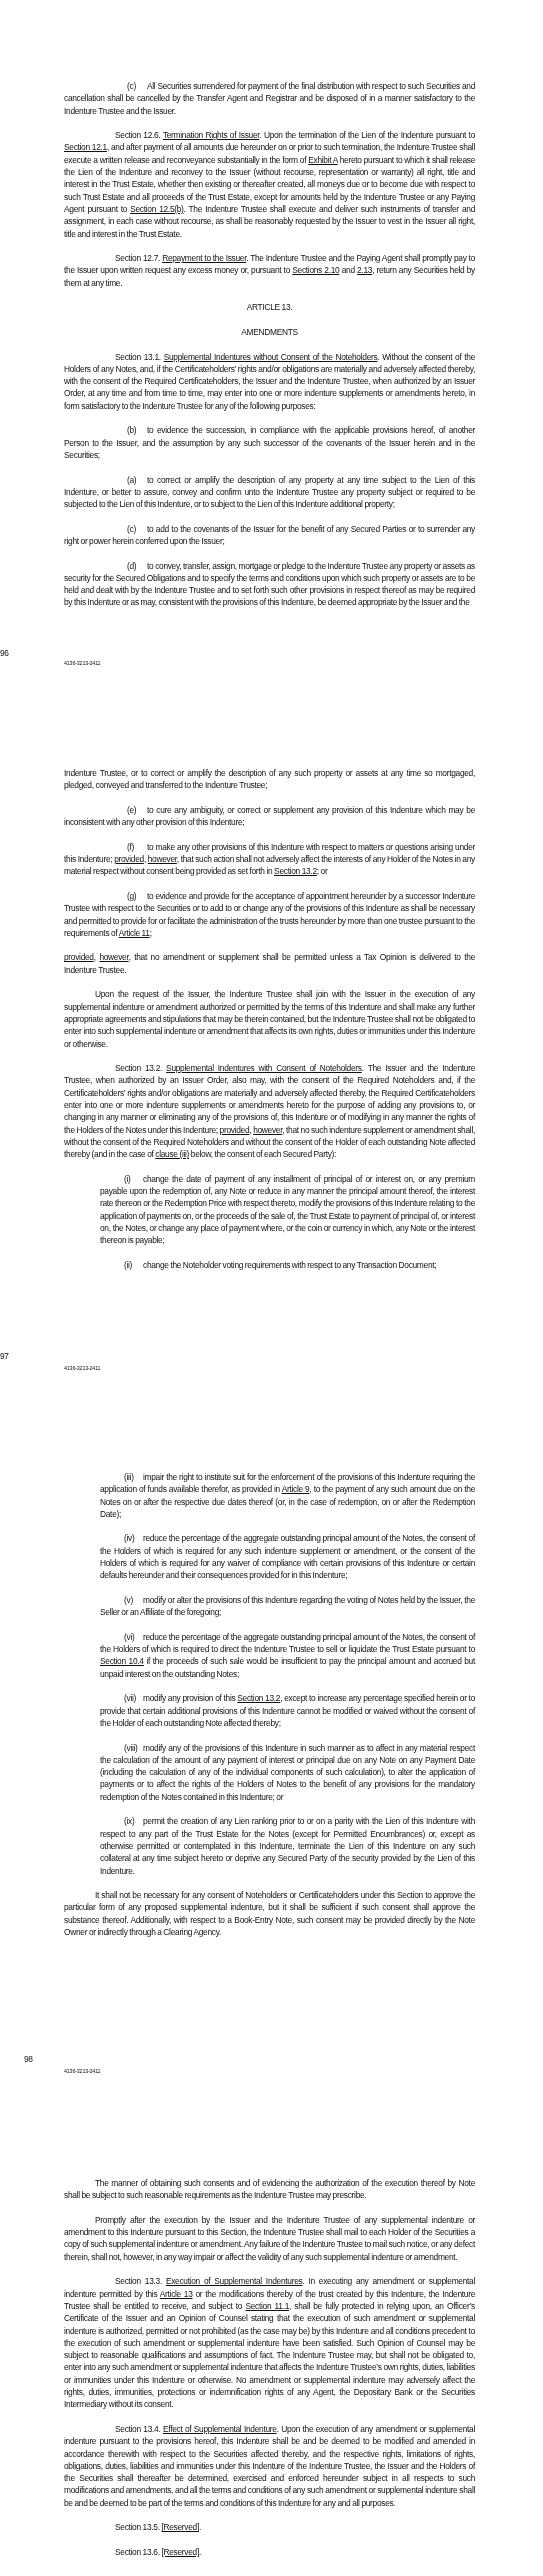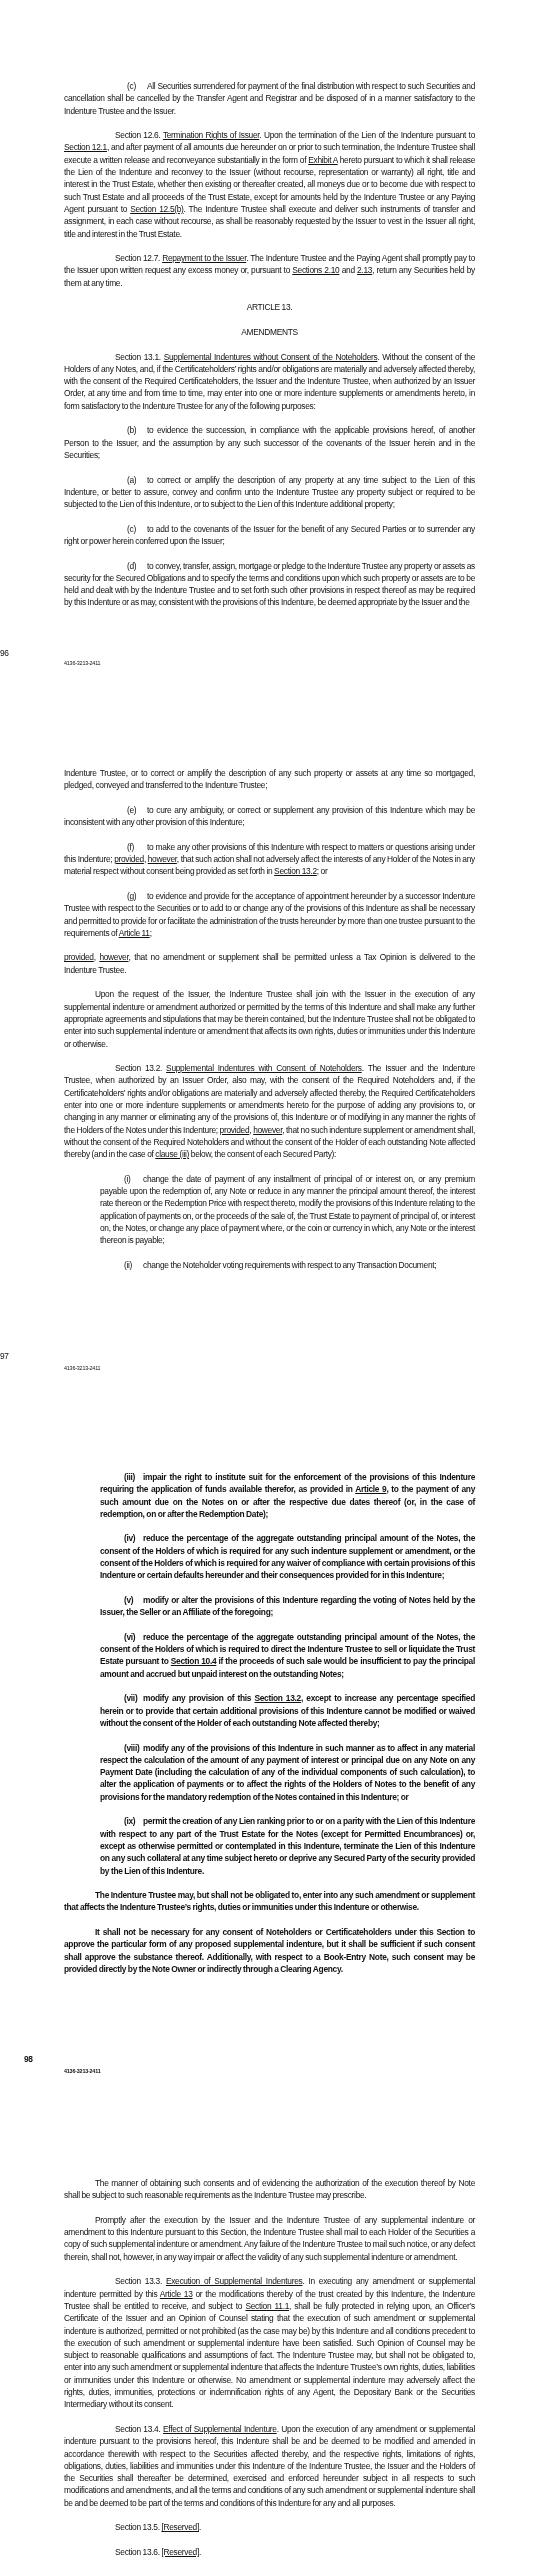--- a/index.html
+++ b/index.html
@@ -83,30 +83,29 @@
       <p class="p flush"><span class="u">provided</span><span>, </span><span class="u">however</span><span>, that no amendment or supplement shall be permitted unless a Tax Opinion is delivered to the Indenture Trustee.</span></p>
       <p class="p body"><span>Upon the request of the Issuer, the Indenture Trustee shall join with the Issuer in the execution of any supplemental indenture or amendment authorized or permitted by the terms of this Indenture and shall make any further appropriate agreements and stipulations that may be therein contained, but the Indenture Trustee shall not be obligated to enter into such supplemental indenture or amendment that affects its own rights, duties or immunities under this Indenture or otherwise.</span></p>
       <p class="p sec"><span>Section 13.2.  </span><span class="u">Supplemental Indentures with Consent of Noteholders</span><span>.  The Issuer and the Indenture Trustee, when authorized by an Issuer Order, also may, with the consent of the Required Noteholders and, if the Certificateholders’ rights and/or obligations are materially and adversely affected thereby, the Required Certificateholders enter into one or more indenture supplements or amendments hereto for the purpose of adding any provisions to, or changing in any manner or eliminating any of the provisions of, this Indenture or of modifying in any manner the rights of the Holders of the Notes under this Indenture; </span><span class="u">provided</span><span>, </span><span class="u">however</span><span>, that no such indenture supplement or amendment shall, without the consent of the Required Noteholders and without the consent of the Holder of each outstanding Note affected thereby (and in the case of </span><span class="u">clause (iii)</span><span> below, the consent of each Secured Party):</span></p>
       <p class="p sub" style="text-indent: 12px;"><span class="lbl">(i)</span><span>change the date of payment of any installment of principal of or interest on, or any premium payable upon the redemption of, any Note or reduce in any manner the principal amount thereof, the interest rate thereon or the Redemption Price with respect thereto, modify the provisions of this Indenture relating to the application of payments on, or the proceeds of the sale of, the Trust Estate to payment of principal of, or interest on, the Notes, or change any place of payment where, or the coin or currency in which, any Note or the interest thereon is payable;</span></p>
       <p class="p sub" style="text-indent: 12px;"><span class="lbl">(ii)</span><span>change the Noteholder voting requirements with respect to any Transaction Document;</span></p>
     </div>
   <div class="pgnum" style="top:650px;">97</div>
   <div class="docid" style="top:664px;">4136-3213-2411</div>
 </div>
 
-<div class="page" style="top:1422px;height:711px;font-weight:bold;">
+<div class="page" style="top:1422px;height:711px;">
   <div class="page-body" style="top:49px;">
       <p class="p sub" style="text-indent: 12px;"><span class="lbl">(iii)</span><span>impair the right to institute suit for the enforcement of the provisions of this Indenture requiring the application of funds available therefor, as provided in </span><span class="u">Article 9</span><span>, to the payment of any such amount due on the Notes on or after the respective due dates thereof (or, in the case of redemption, on or after the Redemption Date);</span></p>
       <p class="p sub" style="text-indent: 12px;"><span class="lbl">(iv)</span><span>reduce the percentage of the aggregate outstanding principal amount of the Notes, the consent of the Holders of which is required for any such indenture supplement or amendment, or the consent of the Holders of which is required for any waiver of compliance with certain provisions of this Indenture or certain defaults hereunder and their consequences provided for in this Indenture;</span></p>
       <p class="p sub" style="text-indent: 12px;"><span class="lbl">(v)</span><span>modify or alter the provisions of this Indenture regarding the voting of Notes held by the Issuer, the Seller or an Affiliate of the foregoing;</span></p>
       <p class="p sub" style="text-indent: 12px;"><span class="lbl">(vi)</span><span>reduce the percentage of the aggregate outstanding principal amount of the Notes, the consent of the Holders of which is required to direct the Indenture Trustee to sell or liquidate the Trust Estate pursuant to </span><span class="u">Section 10.4</span><span> if the proceeds of such sale would be insufficient to pay the principal amount and accrued but unpaid interest on the outstanding Notes;</span></p>
       <p class="p sub" style="text-indent: 12px;"><span class="lbl">(vii)</span><span>modify any provision of this </span><span class="u">Section 13.2</span><span>, except to increase any percentage specified herein or to provide that certain additional provisions of this Indenture cannot be modified or waived without the consent of the Holder of each outstanding Note affected thereby;</span></p>
       <p class="p sub" style="text-indent: 12px;"><span class="lbl">(viii)</span><span>modify any of the provisions of this Indenture in such manner as to affect in any material respect the calculation of the amount of any payment of interest or principal due on any Note on any Payment Date (including the calculation of any of the individual components of such calculation), to alter the application of payments or to affect the rights of the Holders of Notes to the benefit of any provisions for the mandatory redemption of the Notes contained in this Indenture; or</span></p>
       <p class="p sub" style="text-indent: 12px;"><span class="lbl">(ix)</span><span>permit the creation of any Lien ranking prior to or on a parity with the Lien of this Indenture with respect to any part of the Trust Estate for the Notes (except for Permitted Encumbrances) or, except as otherwise permitted or contemplated in this Indenture, terminate the Lien of this Indenture on any such collateral at any time subject hereto or deprive any Secured Party of the security provided by the Lien of this Indenture.</span></p>
-      <p class="p body"><span>The Indenture Trustee may, but shall not be obligated to, enter into any such amendment or supplement that affects the Indenture Trustee’s rights, duties or immunities under this Indenture or otherwise.</span></p>
       <p class="p body"><span>It shall not be necessary for any consent of Noteholders or Certificateholders under this Section to approve the particular form of any proposed supplemental indenture, but it shall be sufficient if such consent shall approve the substance thereof. Additionally, with respect to a Book-Entry Note, such consent may be provided directly by the Note Owner or indirectly through a Clearing Agency.</span></p>
     </div>
   <div class="pgnum" style="top:632px;margin-left:24px;">98</div>
   <div class="docid" style="top:646px;">4136-3213-2411</div>
 </div>
 
 <div class="page" style="top:2133px;height:680px;">
   <div class="page-body" style="top:44px;">
       <p class="p body"><span>The manner of obtaining such consents and of evidencing the authorization of the execution thereof by Note shall be subject to such reasonable requirements as the Indenture Trustee may prescribe.</span></p>
       <p class="p body"><span>Promptly after the execution by the Issuer and the Indenture Trustee of any supplemental indenture or amendment to this Indenture pursuant to this Section, the Indenture Trustee shall mail to each Holder of the Securities a copy of such supplemental indenture or amendment.  Any failure of the Indenture Trustee to mail such notice, or any defect therein, shall not, however, in any way impair or affect the validity of any such supplemental indenture or amendment.</span></p>

